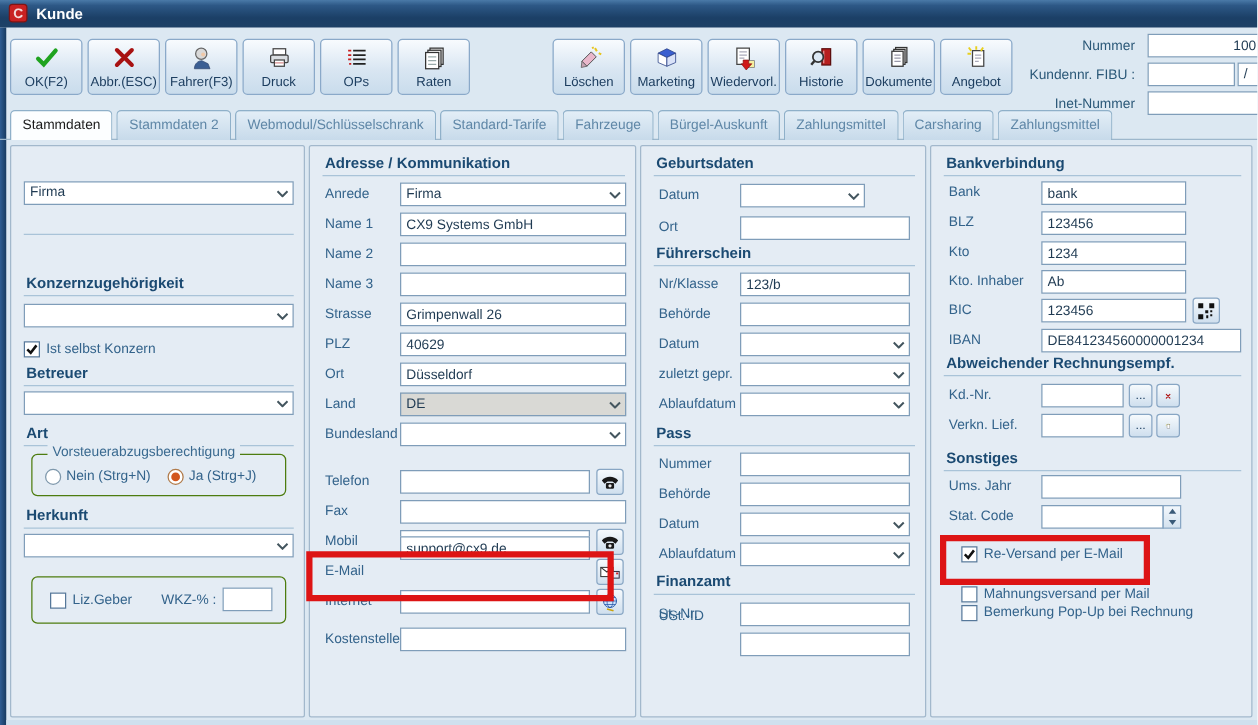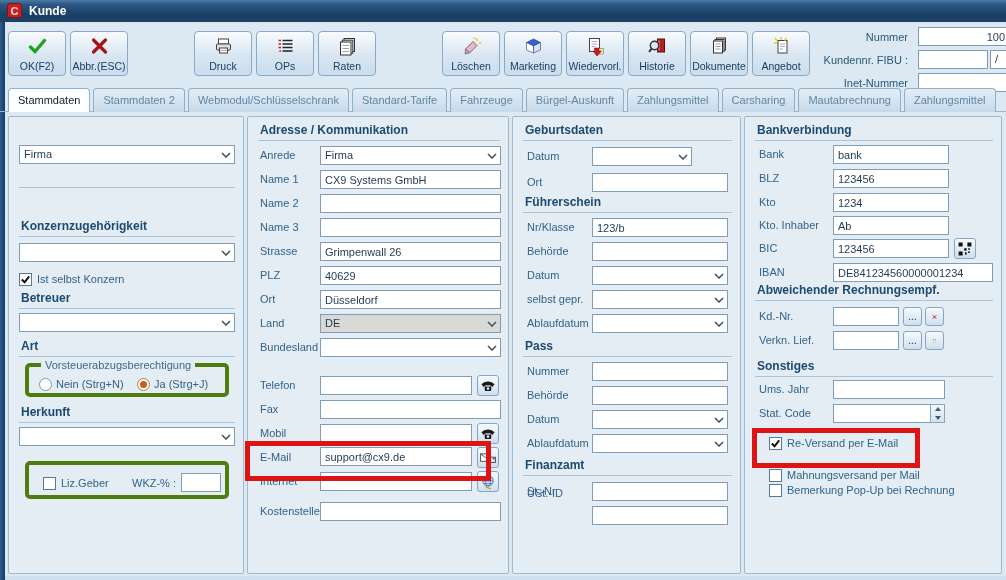--- a/index.html
+++ b/index.html
@@ -40,21 +40,21 @@
   .combo .v{display:block;font-size:11px;color:#1f3a52;line-height:17px;padding-left:4px;white-space:nowrap;overflow:hidden;}
   .combo svg{position:absolute;right:3px;top:6px;width:10px;height:6px;}
   .combo.gray{background:#d9d9d5;}
   .cb{position:absolute;width:13px;height:13px;background:#fff;border:1px solid #56789a;box-sizing:border-box;cursor:default;}
   .cb svg{visibility:hidden;width:11px;height:11px;display:block;}
   .cb.on svg{visibility:visible;}
   .cblbl{position:absolute;font-size:11px;color:#33638b;line-height:13px;white-space:nowrap;}
   .rb{position:absolute;width:13px;height:13px;border-radius:50%;background:#fff;border:1px solid #7e98ac;box-sizing:border-box;cursor:default;}
   .rb.on{border-color:#b07a4a;}
   .rb.on::after{content:"";position:absolute;left:2px;top:2px;right:2px;bottom:2px;border-radius:50%;background:#d2571e;}
-  .grp{position:absolute;border:4px solid #4d7c0f;border-radius:5px;box-sizing:border-box;}
+  .grp{position:absolute;border:1px solid #4d7c0f;border-radius:5px;box-sizing:border-box;}
   .grp .gcap{position:absolute;top:-8px;left:12px;background:#e4ecf4;padding:0 4px;font-size:11px;color:#3a6a90;white-space:nowrap;}
   .ibtn{position:absolute;width:22px;height:21px;border:1px solid #88a6c4;border-radius:3px;
     background:linear-gradient(#f6fafd,#cfdfee);box-sizing:border-box;display:flex;align-items:center;justify-content:center;padding:0;cursor:default;}
   .ibtn svg{width:18px;height:16px;}
   .sbtn{position:absolute;width:19px;height:19px;border:1px solid #88a6c4;border-radius:3px;
     background:linear-gradient(#f6fafd,#cfdfee);box-sizing:border-box;display:flex;align-items:center;justify-content:center;
     font-size:10px;color:#1d3e60;line-height:10px;cursor:default;}
   .sbtn svg{width:14px;height:14px;}
   .spin{position:absolute;width:15px;height:19px;box-sizing:border-box;border:1px solid #88a6c4;background:linear-gradient(#f2f7fc,#d4e2ef);
     display:flex;flex-direction:column;align-items:center;justify-content:space-around;cursor:default;}
@@ -80,20 +80,28 @@
         <path d="M3 11l4.5 4.5L17 4.5" fill="none" stroke="#1fa31f" stroke-width="3.4" stroke-linecap="round"></path>
       </svg>
     <span class="cap">OK(F2)</span>
     </button>
   <button class="tbtn" style="left:70px">
     <svg viewBox="0 0 20 20">
         <path d="M4 4l12 12M16 4L4 16" stroke="#a81212" stroke-width="3.2" stroke-linecap="round"></path>
       </svg>
     <span class="cap">Abbr.(ESC)</span>
     </button>
+  <button class="tbtn" style="left:132px">
+    <svg viewBox="0 0 20 20">
+        <circle cx="9.5" cy="7" r="4.5" fill="#d9d9d9" stroke="#666"></circle>
+        <circle cx="11" cy="7.5" r="1.6" fill="#f0c8a8"></circle>
+        <path d="M4 19c0-4 3-6.5 6-6.5l5 2.5 1.5 4z" fill="#3b5e93" stroke="#2a3f66" stroke-width=".5"></path>
+      </svg>
+    <span class="cap">Fahrer(F3)</span>
+    </button>
   <button class="tbtn" style="left:194px">
     <svg viewBox="0 0 20 20">
         <rect x="5" y="3" width="10" height="5" fill="#fff" stroke="#444"></rect>
         <rect x="3" y="8" width="14" height="6" rx="1" fill="#dadee2" stroke="#444"></rect>
         <rect x="6" y="12" width="8" height="5" fill="#fff" stroke="#444"></rect>
         <rect x="6.5" y="13.8" width="7" height="1" fill="#d89090"></rect>
       </svg>
     <span class="cap">Druck</span>
     </button>
   <button class="tbtn" style="left:256px">
@@ -179,21 +187,20 @@
   <div class="tabline"></div>
   <div class="tabs">
     <span class="tab active">Stammdaten</span>
     <span class="tab">Stammdaten 2</span>
     <span class="tab">Webmodul/Schlüsselschrank</span>
     <span class="tab">Standard-Tarife</span>
     <span class="tab">Fahrzeuge</span>
     <span class="tab">Bürgel-Auskunft</span>
     <span class="tab">Zahlungsmittel</span>
     <span class="tab">Carsharing</span>
-    <span class="tab">Mautabrechnung</span>
     <span class="tab">Zahlungsmittel</span>
   </div>
 
   <div class="panel" style="left:8px;width:236px">
     <div class="combo" style="left:10px;top:28px;width:216px">
       <span class="v">Firma</span>
       <svg viewBox="0 0 10 6">
           <path d="M1 1l4 4 4-4" fill="none" stroke="#44565f" stroke-width="1.6"></path>
         </svg>
     </div>
@@ -294,21 +301,21 @@
     <span class="lbl" style="left:12px;top:307px">Mobil</span>
     <input class="txt" style="left: 72px; top: 307px; width: 152px;" value="">
     <button class="ibtn" style="left:229px;top:306px">
       <svg viewBox="0 0 22 18">
           <path d="M3 7C7 2.2 15 2.2 19 7l-2.6 3.1-3-2.1h-4.8l-3 2.1z" fill="#1a1a1a"></path>
           <rect x="7" y="9.5" width="8" height="5.5" rx="1" fill="#1a1a1a"></rect>
           <circle cx="11" cy="12.2" r="1.6" fill="#e8e8e8"></circle>
         </svg>
       </button>
     <span class="lbl" style="left:12px;top:331px">E-Mail</span>
-    <input class="txt" style="left: 72px; top: 312px; width: 152px; margin-top: 18px;" value="support@cx9.de">
+    <input class="txt" style="left: 72px; top: 312px; width: 152px;" value="support@cx9.de">
     <button class="ibtn" style="left:229px;top:330px">
       <svg viewBox="0 0 22 18">
           <rect x="2" y="4" width="12" height="9" fill="#fff" stroke="#333" stroke-width="1"></rect>
           <path d="M2 4l6 4.5L14 4" fill="none" stroke="#333"></path>
           <rect x="12.5" y="8" width="7.5" height="6.5" fill="#dfe8f6" stroke="#334"></rect>
           <rect x="17" y="9" width="2" height="1.8" fill="#c22"></rect>
         </svg>
       </button>
     <span class="lbl" style="left:12px;top:355px">Internet</span>
     <input class="txt" style="left: 72px; top: 355px; width: 152px;" value="">
@@ -340,21 +347,21 @@
     <input class="txt" style="left: 79px; top: 101px; width: 136px;" value="123/b">
     <span class="lbl" style="left:14px;top:125px">Behörde</span>
     <input class="txt" style="left: 79px; top: 125px; width: 136px;" value="">
     <span class="lbl" style="left:14px;top:149px">Datum</span>
     <div class="combo" style="left:79px;top:149px;width:136px">
       <span class="v"></span>
       <svg viewBox="0 0 10 6">
           <path d="M1 1l4 4 4-4" fill="none" stroke="#44565f" stroke-width="1.6"></path>
         </svg>
     </div>
-    <span class="lbl" style="left:14px;top:173px">selbst gepr.</span>
+    <span class="lbl" style="left:14px;top:173px">zuletzt gepr.</span>
     <div class="combo" style="left:79px;top:173px;width:136px">
       <span class="v"></span>
       <svg viewBox="0 0 10 6">
           <path d="M1 1l4 4 4-4" fill="none" stroke="#44565f" stroke-width="1.6"></path>
         </svg>
     </div>
     <span class="lbl" style="left:14px;top:197px">Ablaufdatum</span>
     <div class="combo" style="left:79px;top:197px;width:136px">
       <span class="v"></span>
       <svg viewBox="0 0 10 6">

